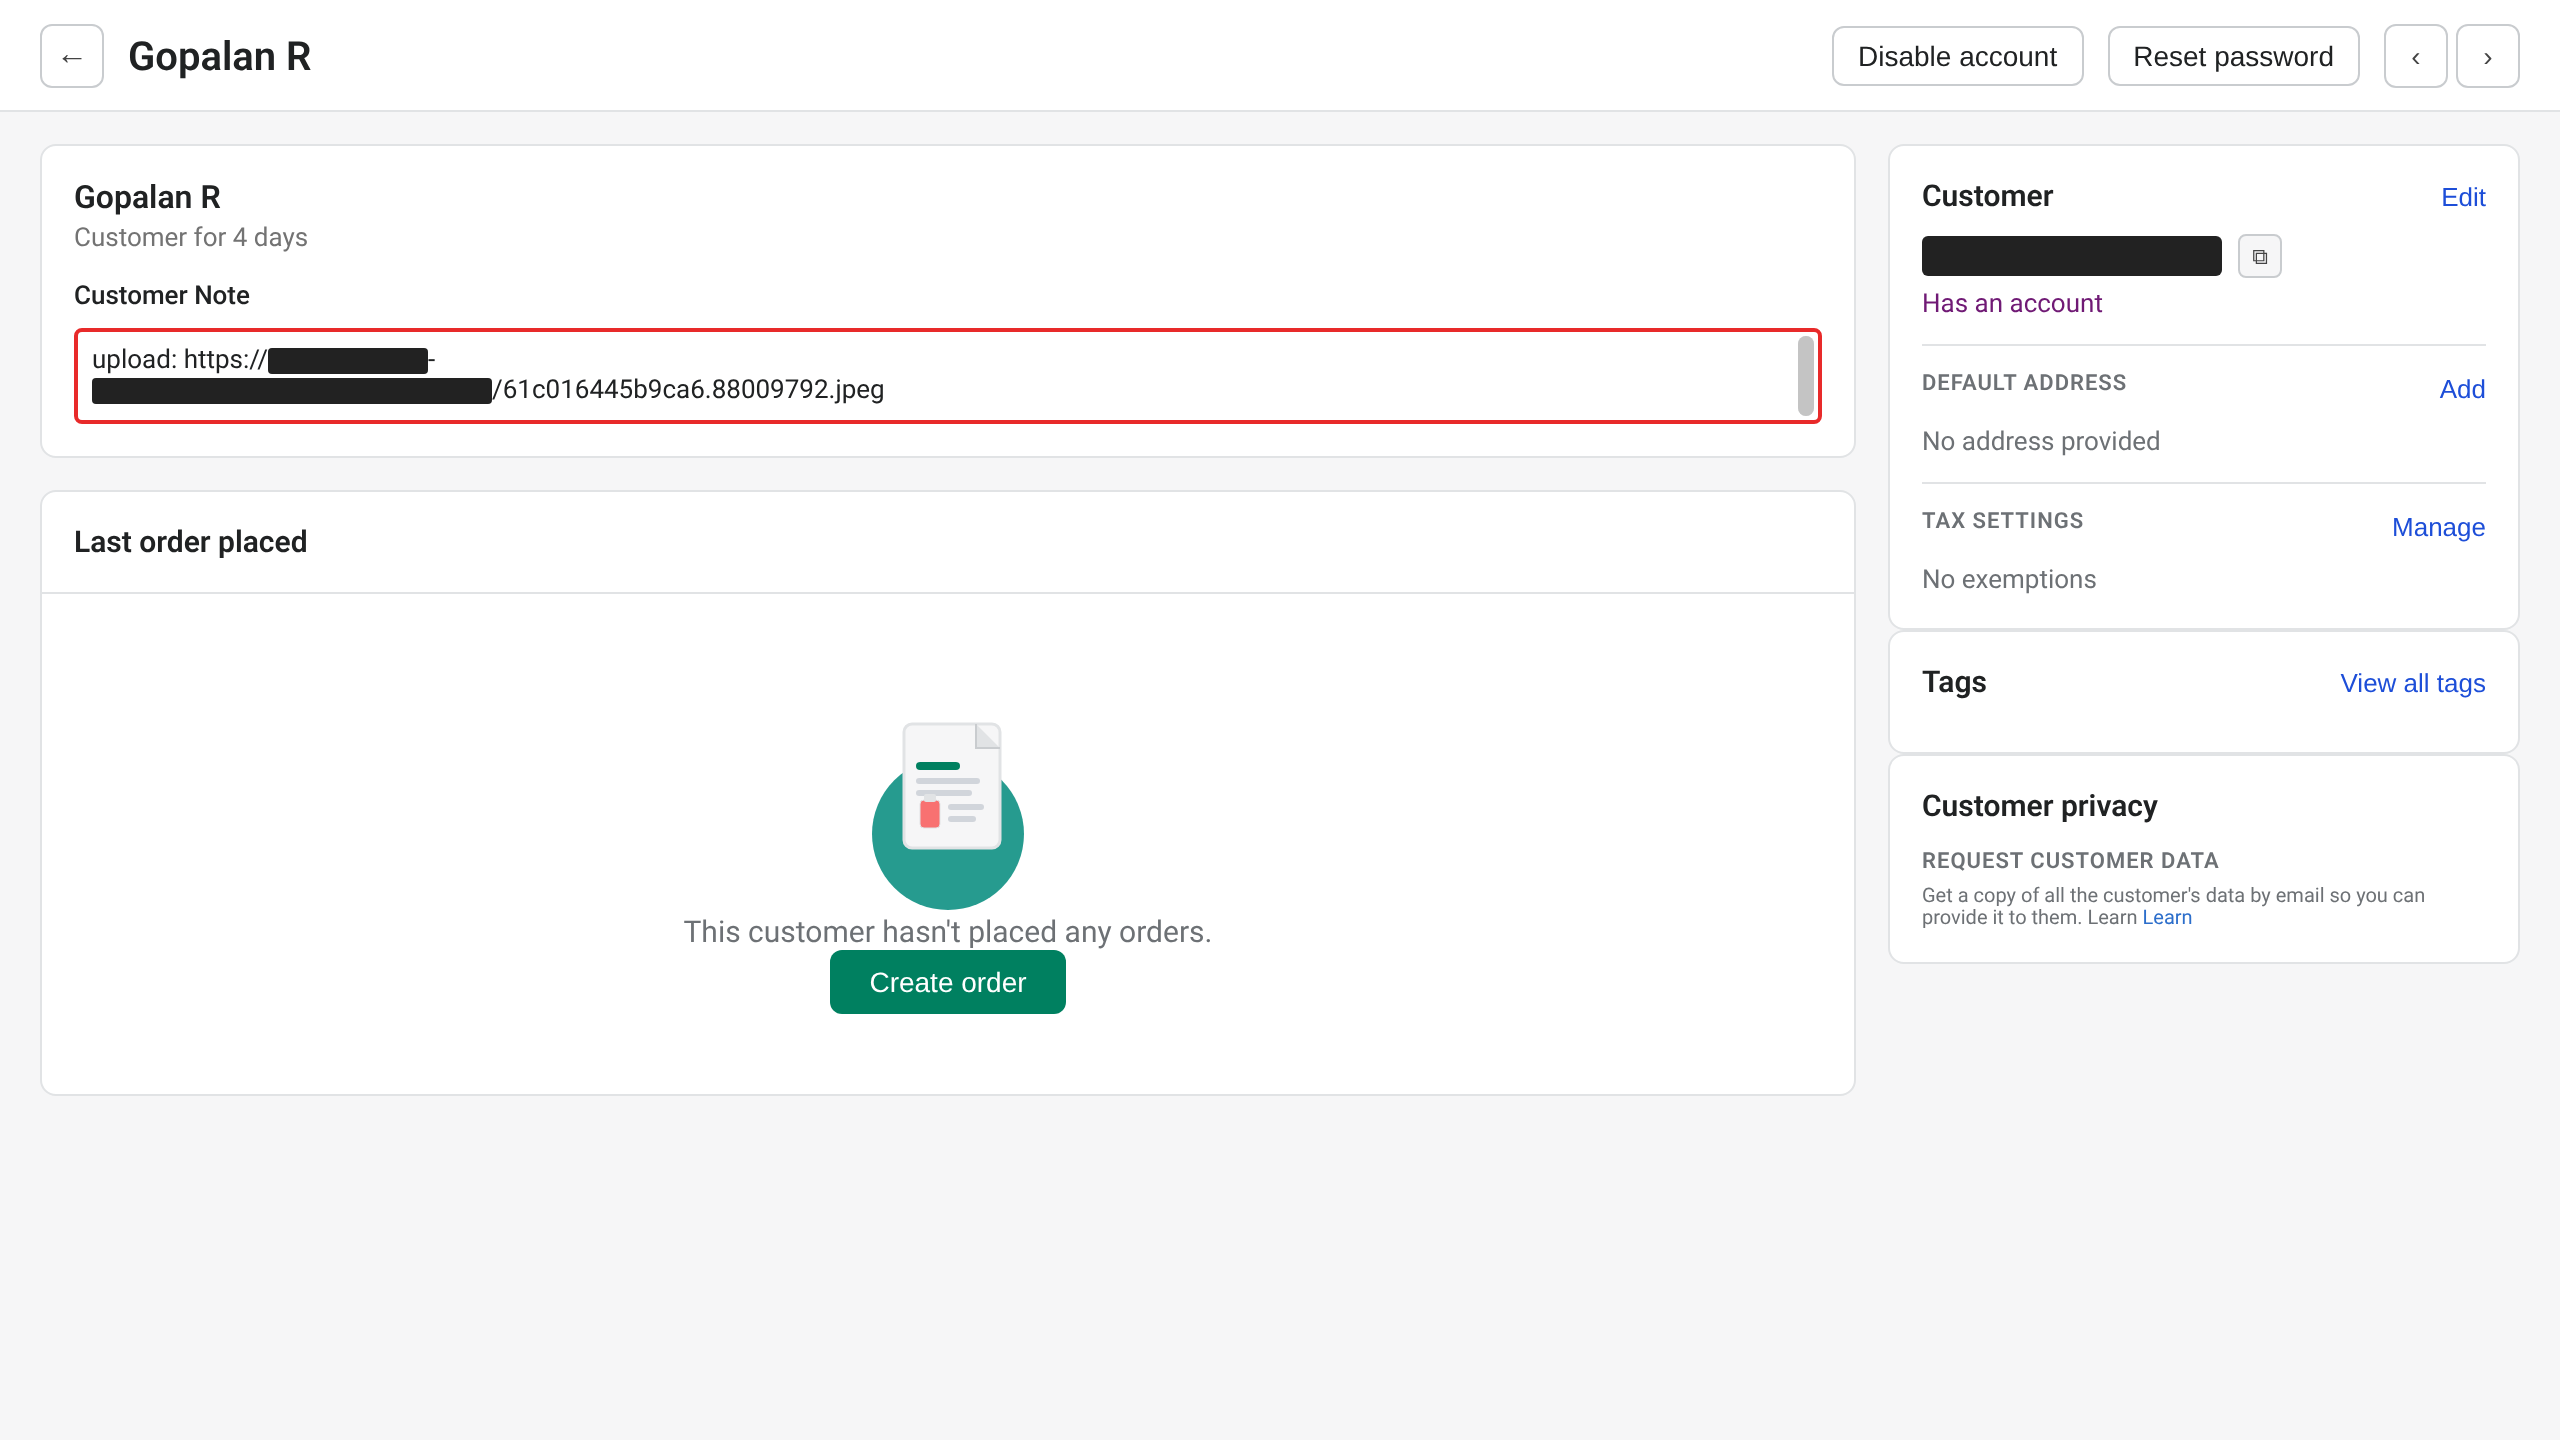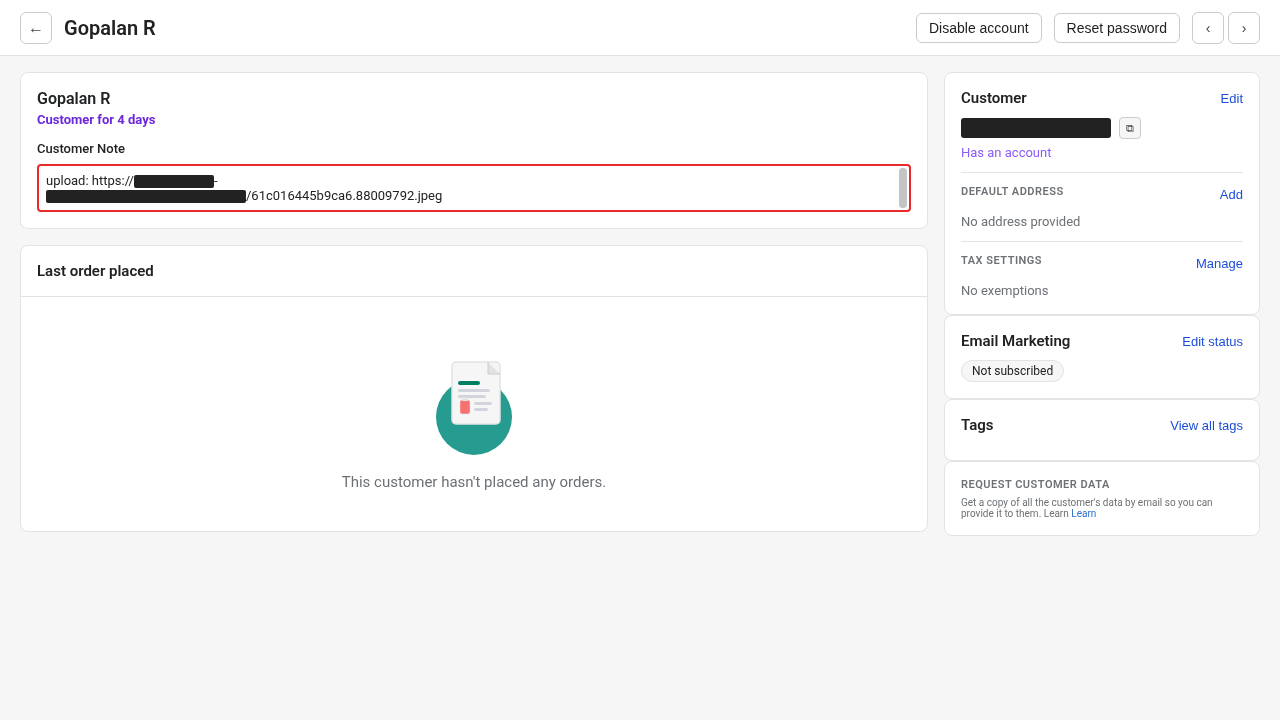--- a/index.html
+++ b/index.html
@@ -85,24 +85,23 @@
       border: 1px solid #e1e3e5;
       border-radius: 8px;
       padding: 16px;
     }
     .customer-name {
       font-size: 16px;
       font-weight: 600;
       margin-bottom: 4px;
     }
     .customer-since {
-      color: #6d28d9;
+      color: #737373;
       font-size: 13px;
       margin-bottom: 14px;
-      font-weight: bold;
     }
     .section-label {
       font-size: 13px;
       font-weight: 500;
       margin-bottom: 8px;
       color: #202223;
     }
     .note-box {
       border: 2px solid #e82a2a;
       border-radius: 4px;
@@ -149,21 +148,20 @@
       padding: 16px;
       border-bottom: 1px solid #e1e3e5;
       font-weight: 600;
       font-size: 15px;
     }
     .last-order-body {
       padding: 40px 16px;
       display: flex;
       flex-direction: column;
       align-items: center;
-      gap: 16px;
     }
     .empty-illustration {
       width: 120px;
       height: 120px;
     }
     .empty-text {
       font-size: 15px;
       color: #6d7175;
       text-align: center;
     }
@@ -211,21 +209,21 @@
       width: 22px; height: 22px;
       border: 1px solid #c9cccf;
       border-radius: 4px;
       background: #f6f6f7;
       cursor: pointer;
       font-size: 11px;
       color: #444;
     }
     .has-account {
       font-size: 13px;
-      color: #8b5cf6;
+      color: #701a75;
       margin-top: 6px;
     }
     .subsection-title {
       font-size: 11px;
       font-weight: 600;
       text-transform: uppercase;
       letter-spacing: 0.5px;
       color: #6d7175;
       margin-bottom: 6px;
     }
@@ -331,20 +329,21 @@
           <rect x="44" y="52" width="32" height="3" rx="1.5" fill="#d1d5db"></rect>
           <rect x="44" y="58" width="28" height="3" rx="1.5" fill="#d1d5db"></rect>
 
           <rect x="46" y="63" width="10" height="14" rx="2" fill="#f87171" stroke="#e1e3e5" stroke-width="0.5"></rect>
           <rect x="48" y="60" width="6" height="4" rx="1" fill="#e1e3e5"></rect>
 
           <rect x="60" y="65" width="18" height="3" rx="1.5" fill="#d1d5db"></rect>
           <rect x="60" y="71" width="14" height="3" rx="1.5" fill="#d1d5db"></rect>
         </svg>
         <div class="empty-text">This customer hasn't placed any orders.</div>
+        <button class="create-order-btn">Create order</button>
       </div>
     </div>
 
   </div>
 
   <div class="right-col">
 
     <div class="card">
       <div class="right-section-header">
         <span class="right-section-title">Customer</span>
@@ -367,36 +366,30 @@
 
       <hr class="divider">
 
       <div class="right-section-header">
         <span class="subsection-title">TAX SETTINGS</span>
         <button class="link-btn">Manage</button>
       </div>
       <div class="no-exemptions">No exemptions</div>
     </div>
 
-    <div class="card">
-      <div class="right-section-header">
-        <span class="right-section-title">Email Marketing</span>
-        <button class="link-btn">Edit status</button>
-      </div>
-      <span class="badge">Not subscribed</span>
-    </div>
 
     <div class="card">
       <div class="right-section-header">
         <span class="right-section-title">Tags</span>
         <button class="link-btn">View all tags</button>
       </div>
     </div>
 
     <div class="card">
+      <div class="right-section-title" style="margin-bottom:12px;">Customer privacy</div>
       <div class="customer-privacy-title">REQUEST CUSTOMER DATA</div>
       <div class="privacy-desc">
         <span>Get a copy of all the customer's data by email so you can provide it to them. Learn</span> <a href="#">Learn</a>
       </div>
     </div>
 
   </div>
 </div>
 
 </body></html>

